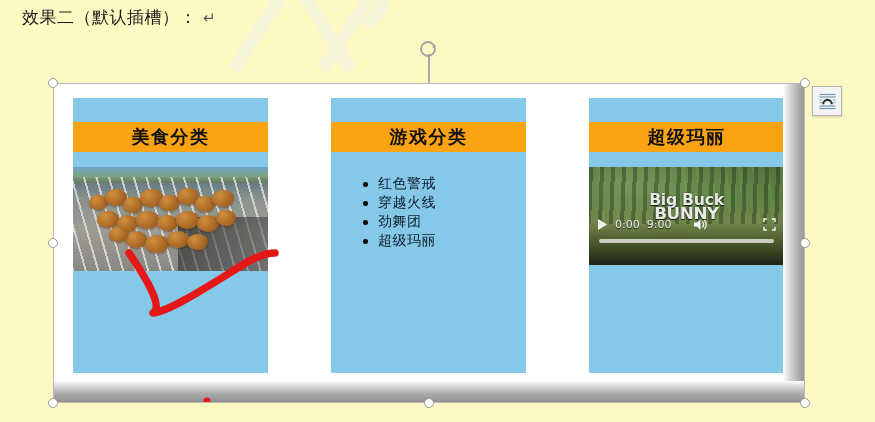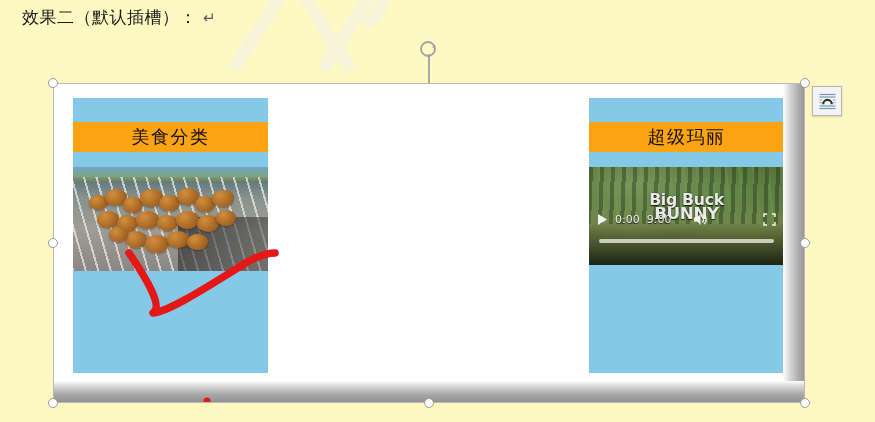--- a/index.html
+++ b/index.html
@@ -145,21 +145,21 @@
     left: 0; right: 0;
     top: 24px;
     height: 30px;
     background: #fca311;
     display: flex;
     align-items: center;
     justify-content: center;
   }
   .card-header-text {
     font-size: 18px;
-    font-weight: normal;
+    font-weight: bold;
     color: #101010;
     letter-spacing: 1.5px;
     font-family: "DejaVu Sans", "Liberation Sans", sans-serif;
   }
 
   
   .photo {
     position: absolute;
     left: 0; right: 0;
     top: 69px;
@@ -255,21 +255,21 @@
     display: block;
     font-size: 16px;
     letter-spacing: -0.4px;
   }
   .video-controls {
     position: absolute;
     left: 8px; right: 8px;
     top: 46px;
     height: 18px;
     display: flex;
-    align-items: flex-start;
+    align-items: flex-end;
     gap: 7px;
   }
   .vc-time {
     color: #f0f0f0;
     font-size: 11px;
     font-family: "DejaVu Sans", "Liberation Sans", sans-serif;
     text-shadow: 0 1px 1px rgba(0,0,0,.8);
     white-space: nowrap;
   }
   .vc-spacer { flex: 1; }
@@ -335,20 +335,31 @@
           <div class="meat" style="left:124px; top:48px; width:22px; height:17px;"></div>
           <div class="meat" style="left:143px; top:43px; width:20px; height:16px;"></div>
           <div class="meat" style="left:52px;  top:64px; width:22px; height:17px;"></div>
           <div class="meat" style="left:72px;  top:68px; width:24px; height:18px;"></div>
           <div class="meat" style="left:94px;  top:64px; width:22px; height:17px;"></div>
           <div class="meat" style="left:114px; top:67px; width:21px; height:16px;"></div>
           <div class="meat" style="left:36px;  top:60px; width:19px; height:15px;"></div>
         </div>
       </div>
 
+      <div class="card" id="card-2">
+        <div class="card-header">
+          <span class="card-header-text">游戏分类</span>
+        </div>
+        <ul class="game-list">
+          <li>红色警戒</li>
+          <li>穿越火线</li>
+          <li>劲舞团</li>
+          <li>超级玛丽</li>
+        </ul>
+      </div>
 
       <div class="card" id="card-3">
         <div class="card-header">
           <span class="card-header-text">超级玛丽</span>
         </div>
         <div class="video">
           <div class="video-scene"></div>
           <div class="video-trees"></div>
           <div class="video-title">
             <span>Big Buck</span>

